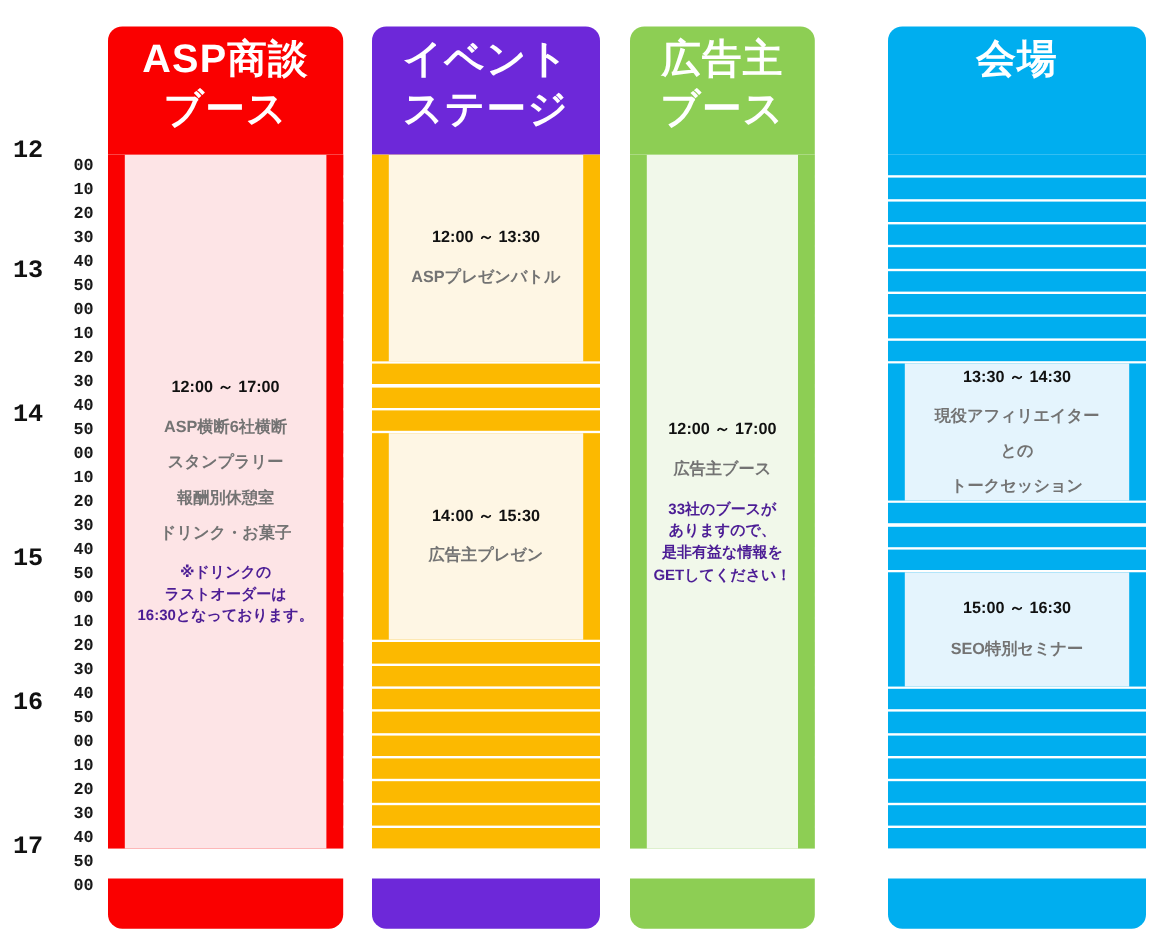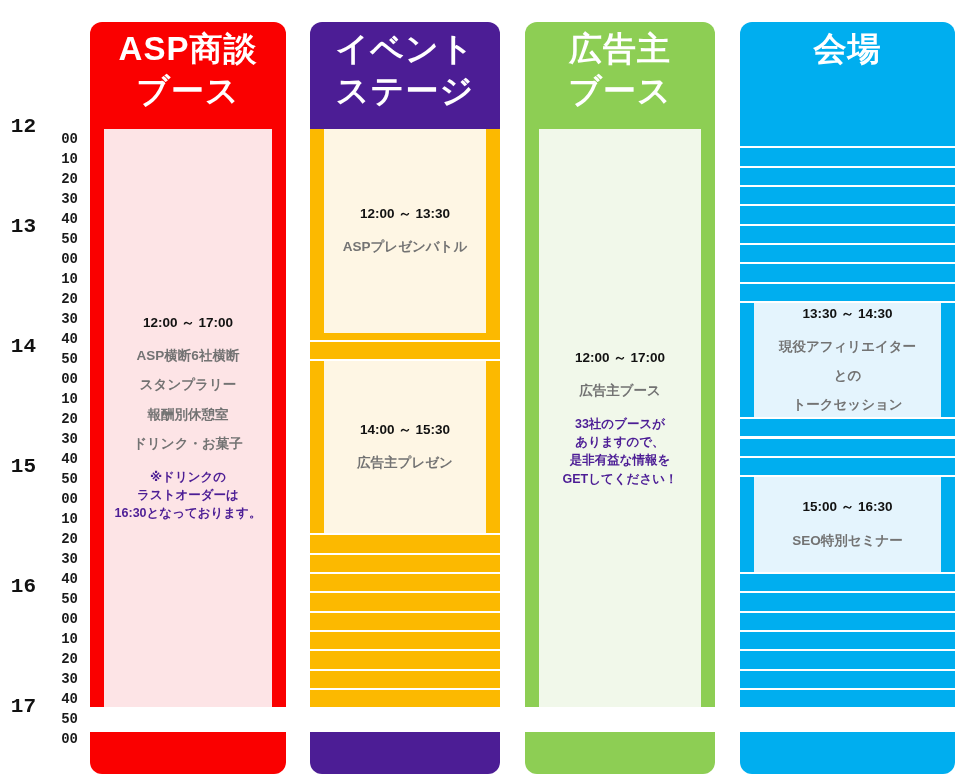--- a/index.html
+++ b/index.html
@@ -53,21 +53,21 @@
   .block .time{font-size:13.5px;font-weight:bold;color:#111;line-height:1.35;}
   .block .title{font-size:13.5px;font-weight:bold;color:#737373;line-height:1.5;}
   .block .note{font-size:12.5px;font-weight:bold;color:#4c1d95;line-height:1.45;}
   .gap{height:14px;}
   .gap-s{height:9px;}
 
   .foot{width:100%;height:42px;border-radius:0 0 12px 12px;margin-top:3px;}
 
   
   .c-red   .col-head,.c-red   .foot{background:#FA0000;}
-  .c-amber .col-head,.c-amber .foot{background:#4c1d95;}
+  .c-amber .col-head,.c-amber .foot{background:#6d28d9;}
   .c-green .col-head,.c-green .foot{background:#8DCE54;}
   .c-blue  .col-head,.c-blue  .foot{background:#00AEEF;}
 </style>
 </head>
 <body>
 
 <div class="board">
 
   <div class="axis" id="axis">
       <div class="axis-row">
@@ -259,42 +259,42 @@
           <div class="stripe" style="top: 387px; height: 17.2px; background: rgb(252, 185, 0);"></div>
           <div class="stripe" style="top: 406.35px; height: 17.2px; background: rgb(252, 185, 0);"></div>
           <div class="stripe" style="top: 425.7px; height: 17.2px; background: rgb(252, 185, 0);"></div>
           <div class="stripe" style="top: 445.05px; height: 17.2px; background: rgb(252, 185, 0);"></div>
           <div class="stripe" style="top: 464.4px; height: 17.2px; background: rgb(252, 185, 0);"></div>
           <div class="stripe" style="top: 483.75px; height: 17.2px; background: rgb(252, 185, 0);"></div>
           <div class="stripe" style="top: 503.1px; height: 17.2px; background: rgb(252, 185, 0);"></div>
           <div class="stripe" style="top: 522.45px; height: 17.2px; background: rgb(252, 185, 0);"></div>
           <div class="stripe" style="top: 541.8px; height: 17.2px; background: rgb(252, 185, 0);"></div>
           <div class="stripe" style="top: 561.15px; height: 17.2px; background: rgb(252, 185, 0);"></div>
-          <div class="block" style="top: 0px; height: 204px; background: rgb(254, 246, 228); padding-left: 40px;">
+          <div class="block" style="top: 0px; height: 172px; background: rgb(254, 246, 228); padding-left: 40px;">
             <div class="rail l" style="background: rgb(252, 185, 0);"></div>
             <div class="rail r" style="background: rgb(252, 185, 0);"></div>
             <div class="body">
               <div class="time">12:00 ～ 13:30</div>
               <div class="gap"></div>
               <div class="title">ASPプレゼンバトル</div>
             </div>
           </div>
           <div class="block" style="top: 232.2px; height: 172px; background: rgb(254, 246, 228);">
             <div class="rail l" style="background: rgb(252, 185, 0);"></div>
             <div class="rail r" style="background: rgb(252, 185, 0);"></div>
             <div class="body">
               <div class="time">14:00 ～ 15:30</div>
               <div class="gap"></div>
               <div class="title">広告主プレゼン</div>
             </div>
           </div>
         </div>
         <div class="foot"></div>
       </div>
-      <div class="col c-green" style="left: 525px; width: 190px;">
+      <div class="col c-green" style="left: 525px; width: 154px;">
         <div class="col-head">
           <div class="line">広告主</div>
           <div class="line">ブース</div>
         </div>
         <div class="grid">
           <div class="stripe" style="top: 0px; height: 17.2px; background: rgb(141, 206, 84);"></div>
           <div class="stripe" style="top: 19.35px; height: 17.2px; background: rgb(141, 206, 84);"></div>
           <div class="stripe" style="top: 38.7px; height: 17.2px; background: rgb(141, 206, 84);"></div>
           <div class="stripe" style="top: 58.05px; height: 17.2px; background: rgb(141, 206, 84);"></div>
           <div class="stripe" style="top: 77.4px; height: 17.2px; background: rgb(141, 206, 84);"></div>

